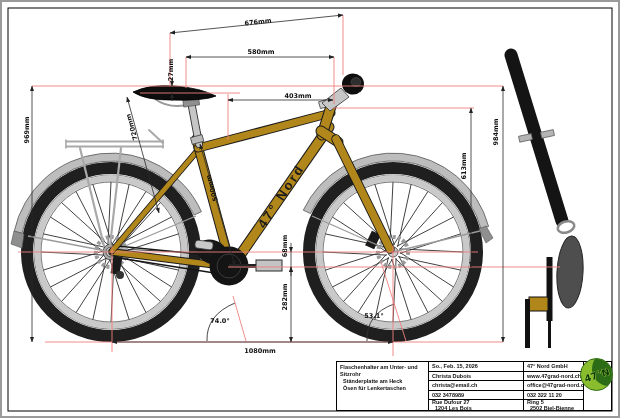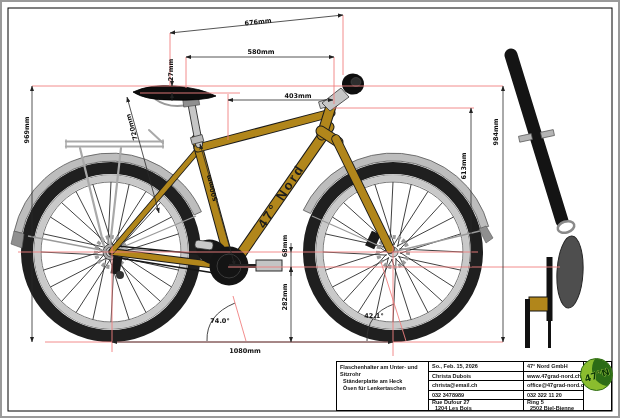--- a/index.html
+++ b/index.html
@@ -251,23 +251,23 @@
 <span class="dim" style="left:261px;top:52px;transform:translate(-50%,-50%)">580mm</span>
 <span class="dim" style="left:171px;top:70px;transform:translate(-50%,-50%) rotate(-90deg)">27mm</span>
 <span class="dim" style="left:298px;top:96px;transform:translate(-50%,-50%)">403mm</span>
 <span class="dim" style="left:27px;top:130px;transform:translate(-50%,-50%) rotate(-90deg)">969mm</span>
 <span class="dim" style="left:132px;top:127px;transform:translate(-50%,-50%) rotate(-106deg)">720mm</span>
 <span class="dim" style="left:212px;top:188px;transform:translate(-50%,-50%) rotate(-106deg)">500mm</span>
 <span class="dim" style="left:496px;top:132px;transform:translate(-50%,-50%) rotate(-90deg)">984mm</span>
 <span class="dim" style="left:464px;top:166px;transform:translate(-50%,-50%) rotate(-90deg)">613mm</span>
 <span class="dim" style="left:285px;top:246px;transform:translate(-50%,-50%) rotate(-90deg)">68mm</span>
 <span class="dim" style="left:285px;top:297px;transform:translate(-50%,-50%) rotate(-90deg)">282mm</span>
-<span class="dim" style="left:245px;top:351px;transform:translate(-50%,-50%)">1080mm</span>
+<span class="dim" style="left:260px;top:351px;transform:translate(-50%,-50%)">1080mm</span>
 <span class="dim" style="left:220px;top:321px;transform:translate(-50%,-50%)">74.0°</span>
-<span class="dim" style="left:374px;top:316px;transform:translate(-50%,-50%)">42.1°</span>
+<span class="dim" style="left:374px;top:316px;transform:translate(-50%,-50%)">53.1°</span>
 <span class="brand" style="left:281px;top:196px;transform:translate(-50%,-50%) rotate(-56.5deg)">47° Nord</span>
 
 <div class="tb">
   <div class="tb-notes">
     <span>Flaschenhalter am Unter- und Sitzrohr</span>
     <span>Ständerplatte am Heck</span>
     <span>Ösen für Lenkertaschen</span>
   </div>
   <div class="tb-col tb-c2">
     <div class="tb-row">So., Feb. 15, 2026</div>

